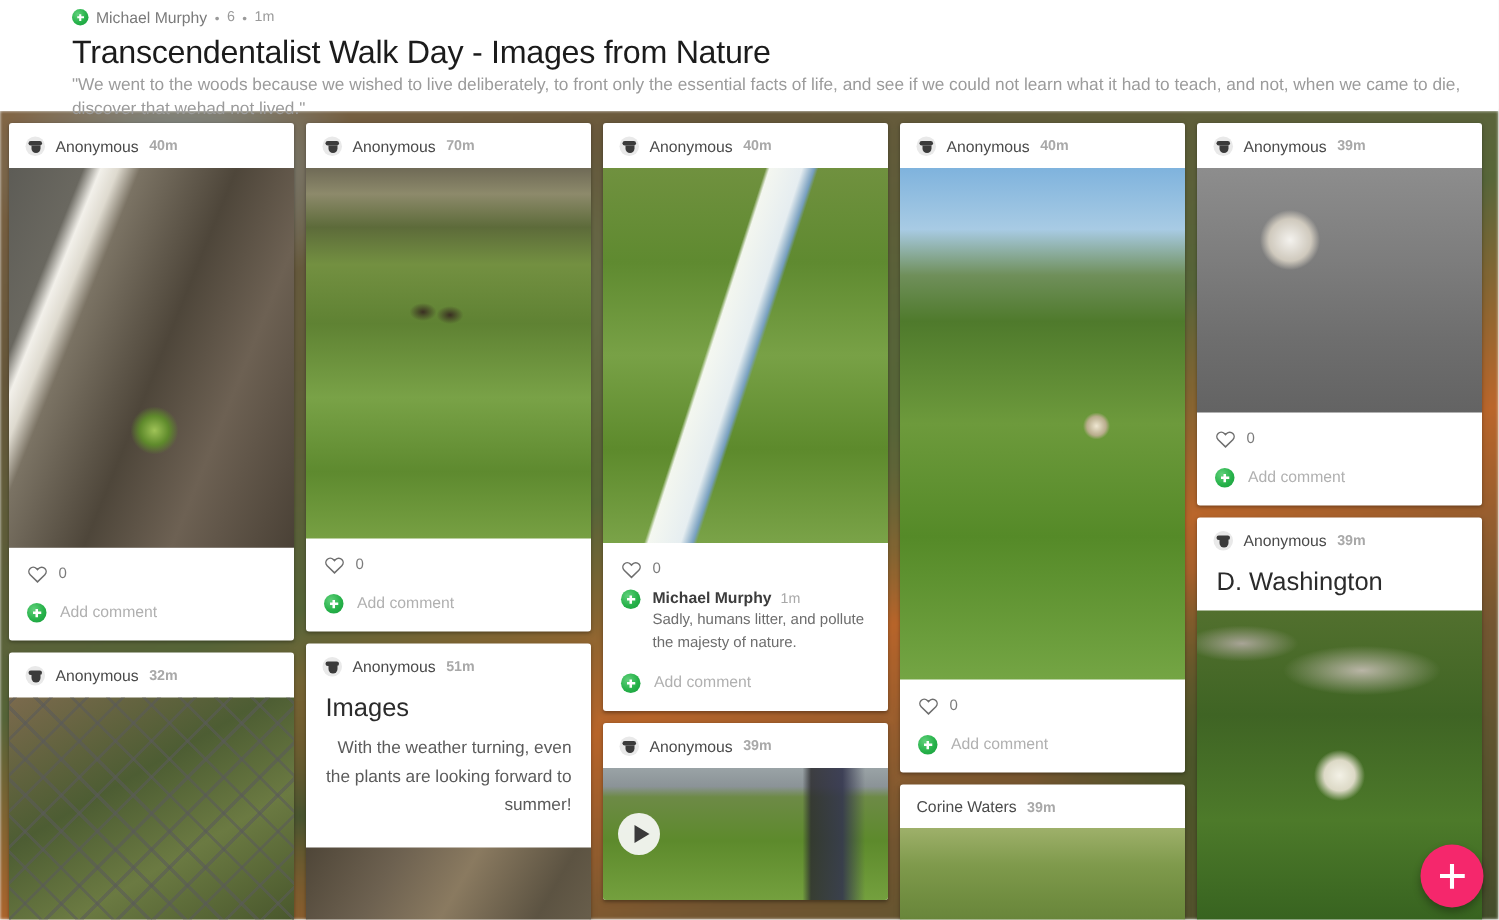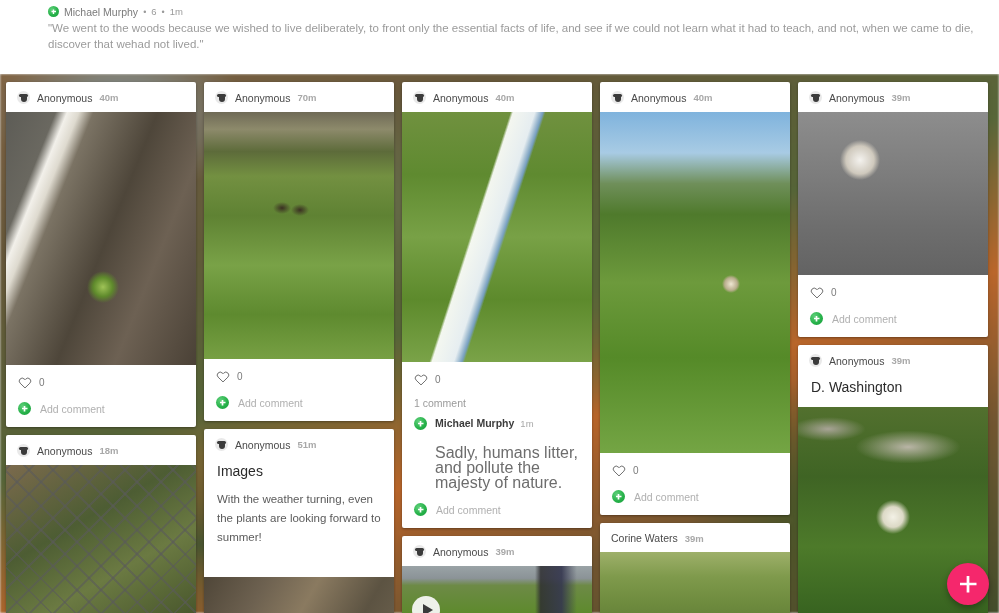--- a/index.html
+++ b/index.html
@@ -82,40 +82,40 @@
   .avatar-anon::after {
     content: ""; position: absolute; left: 3.5px; top: 5.5px;
     width: 6px; height: 5px; border-radius: 0 0 3px 3px; background: #3b3b3b;
   }
   .head-name { font-size: 10.5px; color: #4a4a4a; }
   .head-time { font-size: 9.5px; color: #a8a8a8; font-weight: bold; }
 
   .photo { width: 100%; display: block; position: relative; }
 
   .card-title {
-    font-size: 14px; color: #2b2b2b; padding: 4px 13px 0 13px; line-height: 17px;
+    font-size: 17px; color: #2b2b2b; padding: 4px 13px 0 13px; line-height: 17px;
   }
   .card-body {
-    font-size: 11.5px; color: #5b5b5b; padding: 10px 13px 30px 13px; line-height: 19px;
+    font-size: 11.5px; color: #5b5b5b; padding: 10px 13px 18px 13px; line-height: 19px; text-align: right;
   }
 
   .card-foot { padding: 8px 12px 10px 12px; }
   .like-row { display: flex; align-items: center; gap: 7px; height: 18px; }
   .heart { width: 14px; height: 13px; flex: none; }
   .like-count { font-size: 10px; color: #7b7b7b; }
   .comment-count { font-size: 10.5px; color: #9b9b9b; padding: 9px 0 3px 0; }
 
   .comment-row { display: flex; gap: 8px; padding: 5px 0 2px 0; }
   .comment-body { flex: 1; }
   .comment-head { display: flex; align-items: baseline; gap: 6px; }
   .comment-name { font-size: 10.5px; color: #3c3c3c; font-weight: bold; }
   .comment-time { font-size: 9.5px; color: #a8a8a8; }
-  .comment-text { font-size: 16px; color: #6d6d6d; line-height: 15px; margin-top: 16px; }
-
-  .addc-row { display: flex; align-items: center; gap: 9px; padding: 11px 0 2px 0; }
+  .comment-text { font-size: 10px; color: #6d6d6d; line-height: 15px; margin-top: 1px; }
+
+  .addc-row { display: flex; gap: 9px; padding: 11px 0 2px 0; }
   .addc-label { font-size: 10.5px; color: #b0b0b0; }
 
   .avatar-green-lg {
     width: 13px; height: 13px; border-radius: 50%;
     background: radial-gradient(circle at 35% 32%, #5fd07a 0%, #27b24a 55%, #179b3b 100%);
     position: relative; flex: none;
   }
   .avatar-green-lg::after {
     content: ""; position: absolute; left: 50%; top: 50%;
     width: 6px; height: 6px; background: #ffffff;
@@ -221,20 +221,21 @@
 
   <div class="header">
     <div class="byline">
       <span class="avatar-green"></span>
       <span class="byline-name">Michael Murphy</span>
       <span class="byline-dot">•</span>
       <span class="byline-meta">6</span>
       <span class="byline-dot">•</span>
       <span class="byline-meta">1m</span>
     </div>
+    <h1 class="post-title">Transcendentalist Walk Day - Images from Nature</h1>
     <p class="post-quote">"We went to the woods because we wished to live deliberately, to front only the essential facts of life, and see if we could not learn what it had to teach, and not, when we came to die, discover that wehad not lived."</p>
   </div>
 
   <div class="backdrop"></div>
   <div class="backdrop-tint"></div>
 
   <div class="board">
 
     <div class="col">
 
@@ -256,21 +257,21 @@
             <span class="avatar-green-lg"></span>
             <span class="addc-label">Add comment</span>
           </div>
         </div>
       </div>
 
       <div class="card">
         <div class="card-head">
           <span class="avatar-anon"></span>
           <span class="head-name">Anonymous</span>
-          <span class="head-time">18m</span>
+          <span class="head-time">32m</span>
         </div>
         <div class="photo ph-fence"></div>
       </div>
 
     </div>
 
     <div class="col">
 
       <div class="card">
         <div class="card-head">
@@ -315,21 +316,20 @@
           <span class="head-time">40m</span>
         </div>
         <div class="photo ph-carton"></div>
         <div class="card-foot">
           <div class="like-row">
             <svg class="heart" viewBox="0 0 24 22">
               <path d="M12 20.3 3.6 12.1a5 5 0 0 1 7.1-7.1l1.3 1.3 1.3-1.3a5 5 0 0 1 7.1 7.1z" fill="none" stroke="#6e6e6e" stroke-width="1.7"></path>
             </svg>
             <span class="like-count">0</span>
           </div>
-          <div class="comment-count">1 comment</div>
           <div class="comment-row">
             <span class="avatar-green-lg"></span>
             <div class="comment-body">
               <div class="comment-head">
                 <span class="comment-name">Michael Murphy</span>
                 <span class="comment-time">1m</span>
               </div>
               <div class="comment-text">Sadly, humans litter, and pollute the majesty of nature.</div>
             </div>
           </div>

